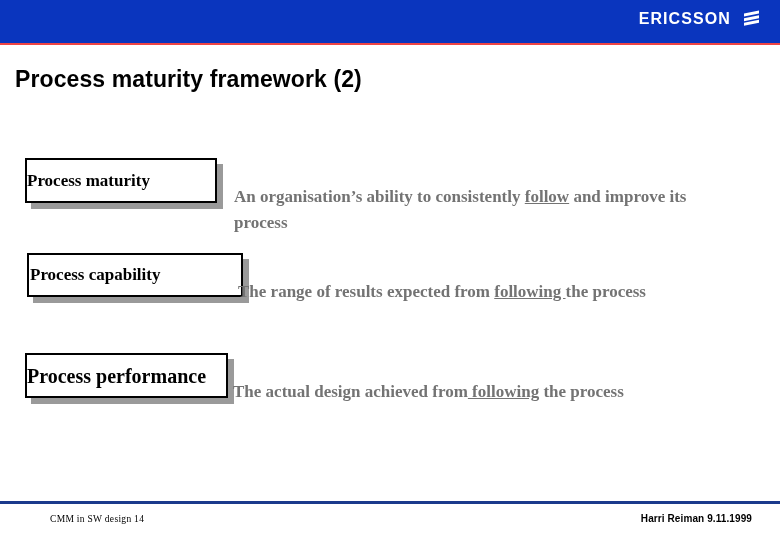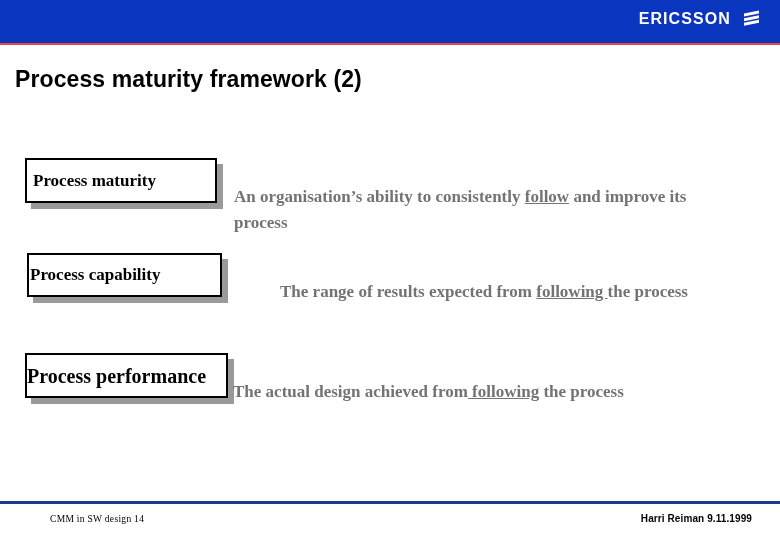--- a/index.html
+++ b/index.html
@@ -82,45 +82,45 @@
   .term-box {
     position: absolute;
     background: #ffffff;
     border: 2px solid #000000;
     box-shadow: 6px 6px 0 0 #9a9a9a;
     box-sizing: border-box;
     display: flex;
     align-items: center;
   }
   .row-1 .term-box { left: 25px; top: 0;  width: 192px; height: 45px; }
-  .row-2 .term-box { left: 27px; top: 0;  width: 195px; height: 44px; }
+  .row-2 .term-box { left: 27px; top: 0;  width: 216px; height: 44px; }
   .row-3 .term-box { left: 25px; top: 0;  width: 203px; height: 45px; }
 
   .term-label {
     font-family: "Liberation Serif", serif;
     font-size: 17px;
     font-weight: bold;
     color: #000000;
     white-space: nowrap;
     line-height: 20px;
   }
-  .row-1 .term-label { margin-left: 6px; }
+  .row-1 .term-label { }
   .row-2 .term-label { margin-left: 1px; }
   .row-3 .term-label { margin-left: 0px;  font-size: 20px; }
 
   .definition {
     position: absolute;
     font-family: "Liberation Serif", serif;
     font-size: 17px;
     font-weight: bold;
     color: #737373;
     line-height: 26px;
   }
   .row-1 .definition { left: 234px; top: 26px; width: 470px; }
-  .row-2 .definition { left: 238px; top: 26px; width: 450px; text-align: right; }
+  .row-2 .definition { left: 238px; top: 26px; width: 450px; }
   .row-3 .definition { left: 233px; top: 26px; width: 450px; }
 
   .definition .u { text-decoration: underline; }
 
   
   .footer-rule {
     position: absolute;
     left: 0;
     top: 501px;
     width: 780px;

